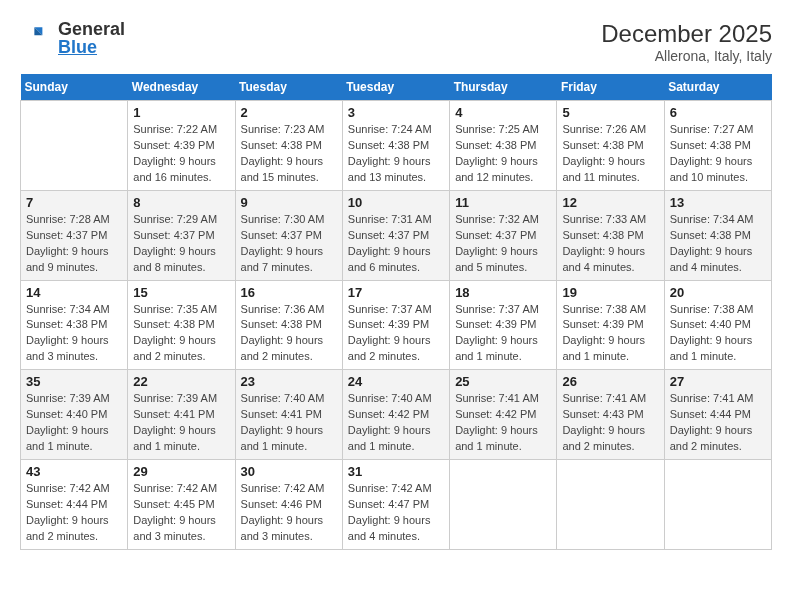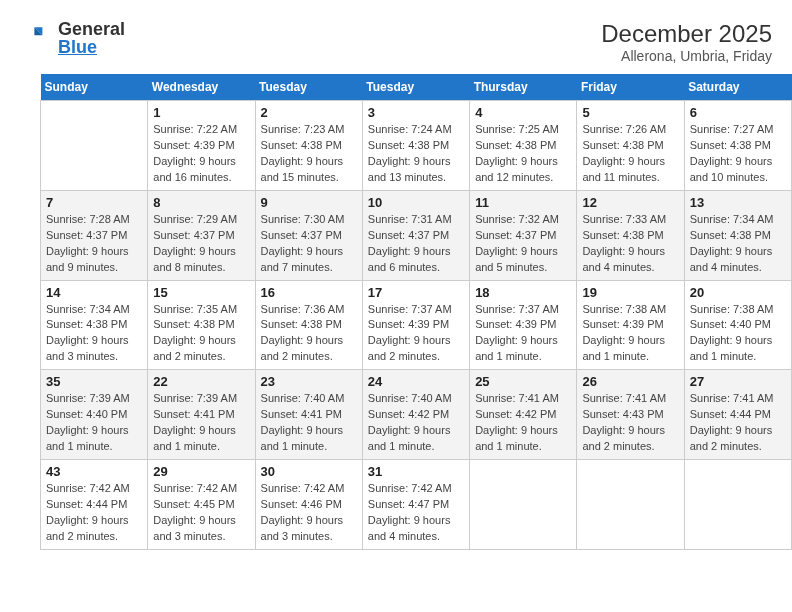--- a/index.html
+++ b/index.html
@@ -47,21 +47,20 @@
       font-weight: normal;
     }
     .subtitle {
       font-size: 14px;
       color: #555;
     }
     table {
       width: 100%;
       border-collapse: collapse;
       font-size: 11px;
-      margin-left: 20px;
     }
     thead tr th {
       background-color: #2176c9;
       color: #fff;
       padding: 6px 4px;
       text-align: left;
       font-size: 12px;
       font-weight: bold;
     }
     tbody tr td {
@@ -107,21 +106,21 @@
         <polygon points="18,4 28,14 18,14" fill="#1a5fa0"></polygon>
       </svg>
     </div>
     <div>
       <div class="logo-text-general">General</div>
       <div class="logo-text-blue">Blue</div>
     </div>
   </div>
   <div class="title-block">
     <div class="month-title">December 2025</div>
-    <div class="subtitle">Allerona, Umbria, Friday</div>
+    <div class="subtitle">Allerona, Italy, Italy</div>
   </div>
 </div>
 
 <table>
   <thead>
     <tr>
     <th>Sunday</th>
         <th>Wednesday</th>
         <th>Tuesday</th>
         <th>Tuesday</th>

